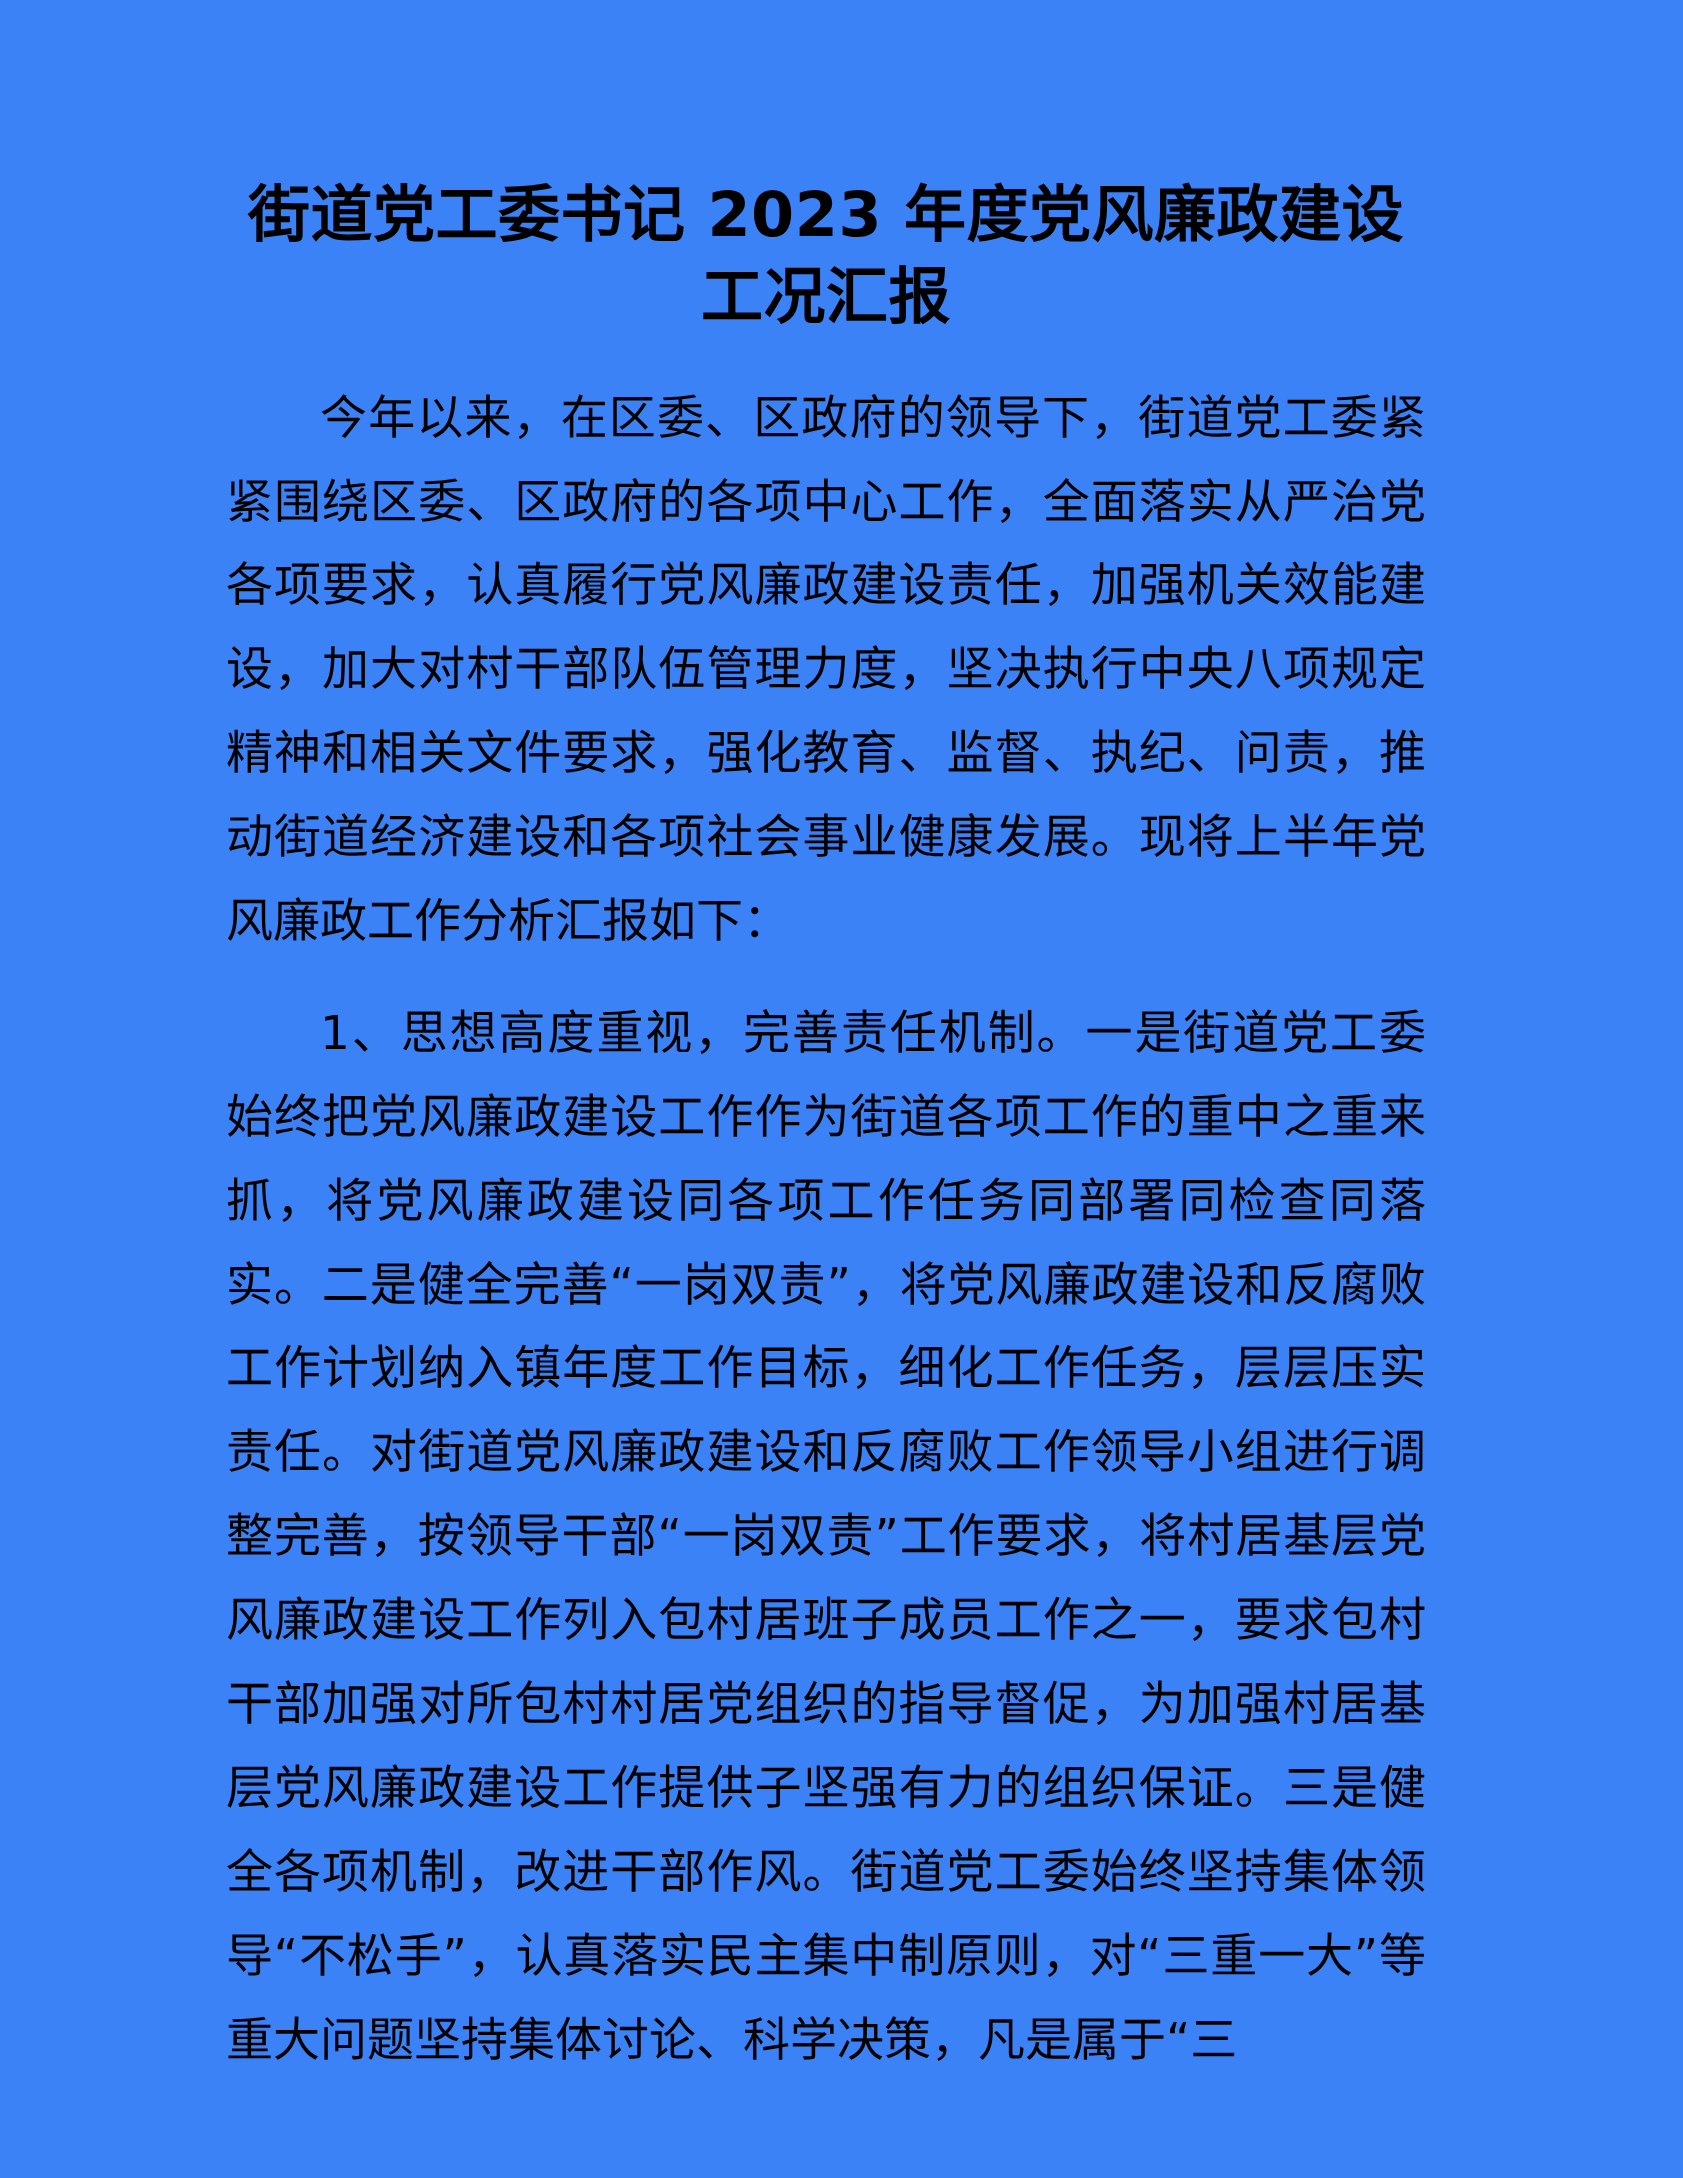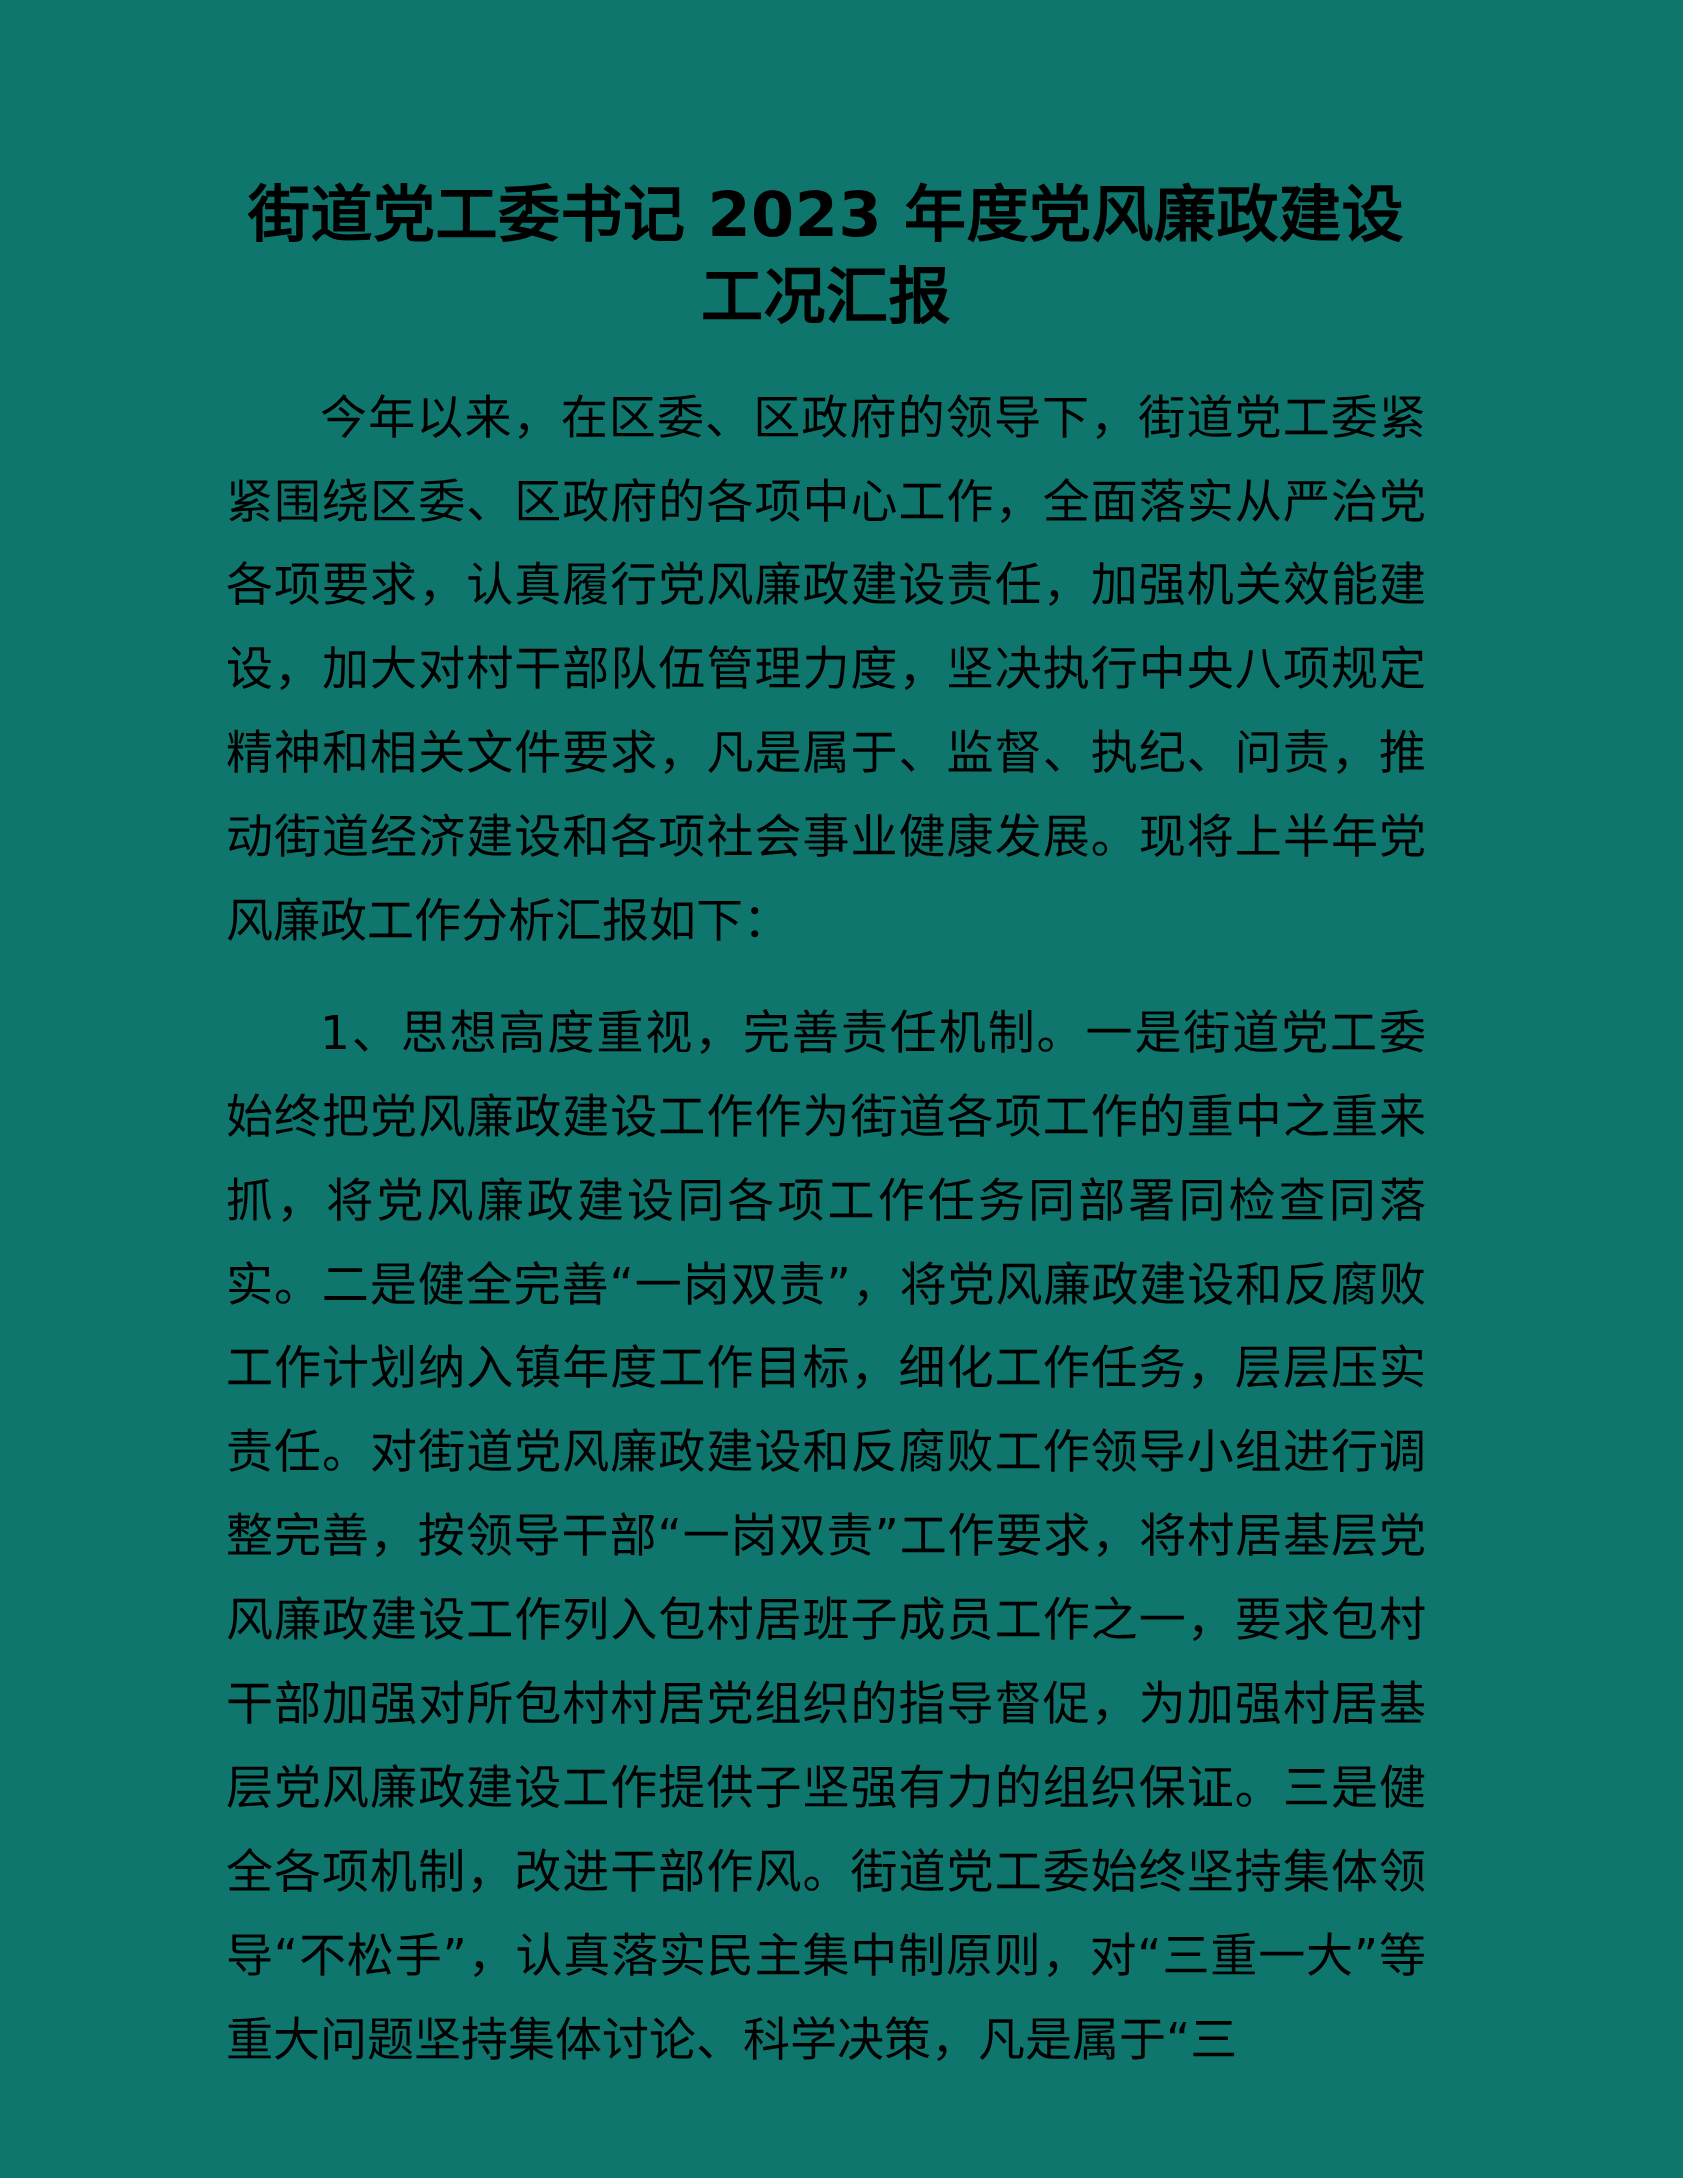--- a/index.html
+++ b/index.html
@@ -15,21 +15,21 @@
     color: #000000;
     -webkit-font-smoothing: antialiased;
     overflow: hidden;
   }
 
   .page {
     position: relative;
     box-sizing: border-box;
     width: 1683px;
     height: 2178px;
-    background: #0f766e;
+    background: #3b82f6;
     padding: 0;
   }
 
   
   .content {
     position: absolute;
     left: 226px;
     top: 0;
     width: 1200px;
   }
@@ -74,20 +74,20 @@
   }
 </style>
 </head>
 <body>
 
 <div class="page">
   <div class="content">
 
     <h1 class="doc-title"><span>街道党工委书记 2023 年度党风廉政建设工</span><span>况汇报</span></h1>
 
-    <p class="para indent first-body">今年以来，在区委、区政府的领导下，街道党工委紧紧围绕区委、区政府的各项中心工作，全面落实从严治党各项要求，认真履行党风廉政建设责任，加强机关效能建设，加大对村干部队伍管理力度，坚决执行中央八项规定精神和相关文件要求，凡是属于、监督、执纪、问责，推动街道经济建设和各项社会事业健康发展。现将上半年党风廉政工作分析汇报如下：</p>
+    <p class="para indent first-body">今年以来，在区委、区政府的领导下，街道党工委紧紧围绕区委、区政府的各项中心工作，全面落实从严治党各项要求，认真履行党风廉政建设责任，加强机关效能建设，加大对村干部队伍管理力度，坚决执行中央八项规定精神和相关文件要求，强化教育、监督、执纪、问责，推动街道经济建设和各项社会事业健康发展。现将上半年党风廉政工作分析汇报如下：</p>
 
 
     <p class="para indent tight">1、思想高度重视，完善责任机制。一是街道党工委始终把党风廉政建设工作作为街道各项工作的重中之重来抓，将党风廉政建设同各项工作任务同部署同检查同落实。二是健全完善“一岗双责”，将党风廉政建设和反腐败工作计划纳入镇年度工作目标，细化工作任务，层层压实责任。对街道党风廉政建设和反腐败工作领导小组进行调整完善，按领导干部“一岗双责”工作要求，将村居基层党风廉政建设工作列入包村居班子成员工作之一，要求包村干部加强对所包村村居党组织的指导督促，为加强村居基层党风廉政建设工作提供子坚强有力的组织保证。三是健全各项机制，改进干部作风。街道党工委始终坚持集体领导“不松手”，认真落实民主集中制原则，对“三重一大”等重大问题坚持集体讨论、科学决策，凡是属于“三</p>
 
   </div>
 </div>
 
 
 </body></html>

